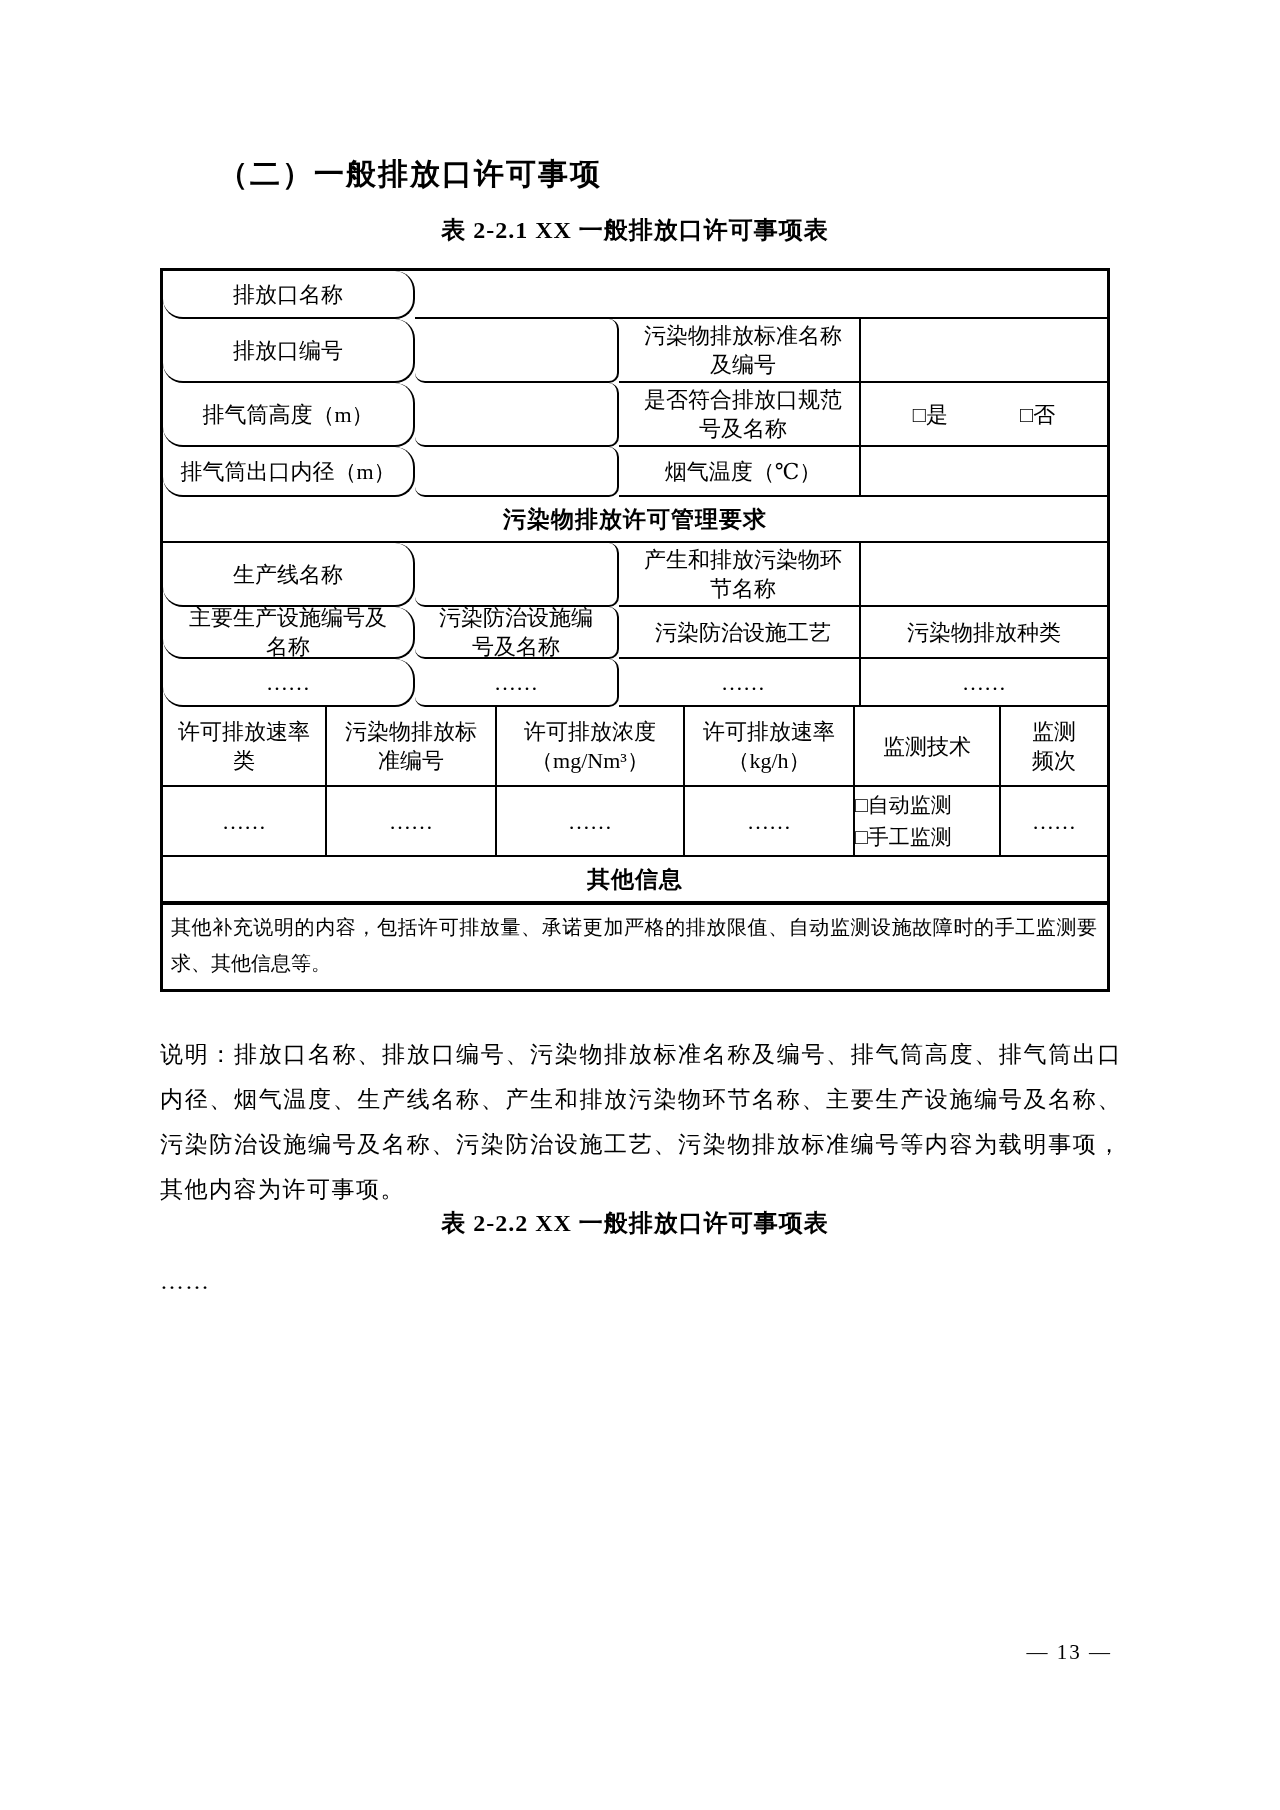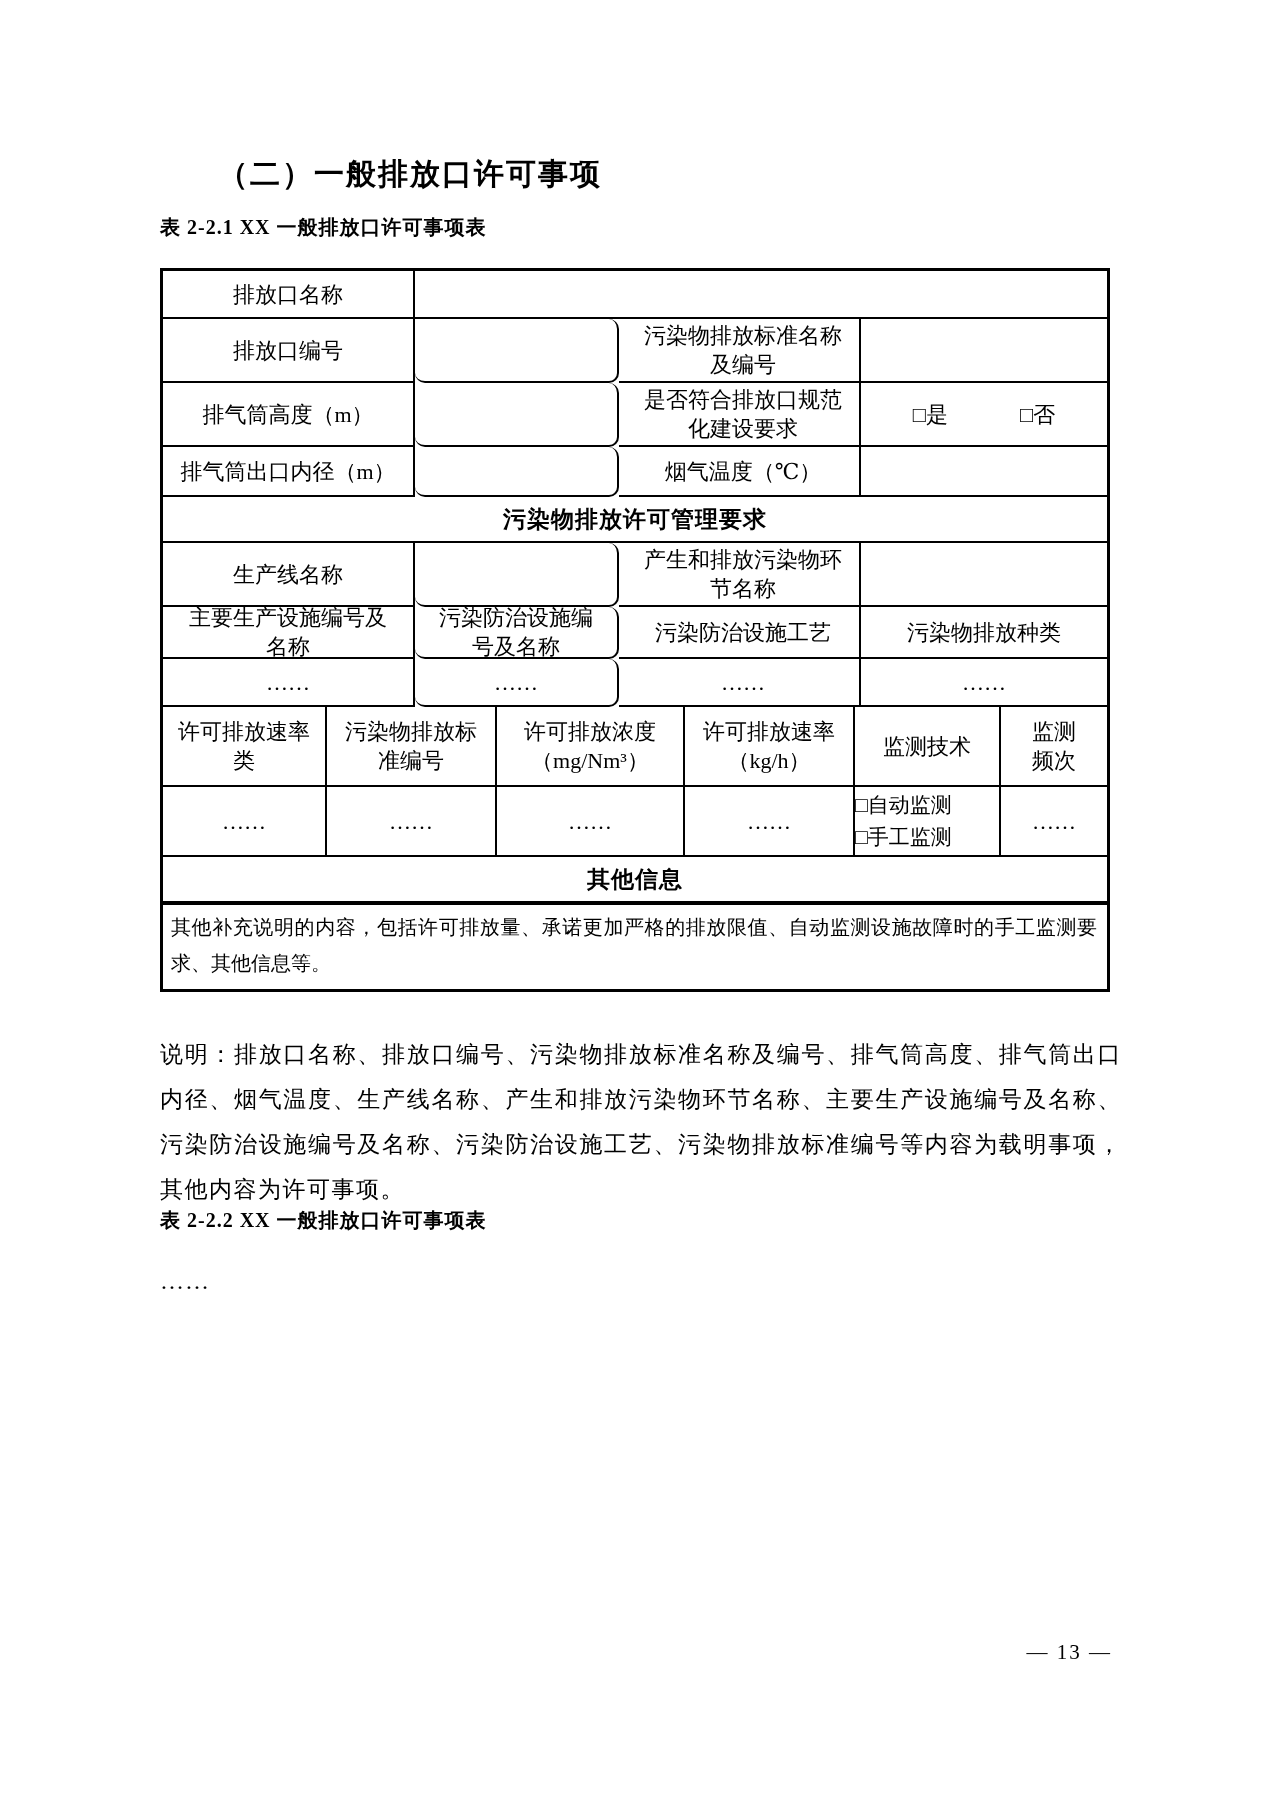--- a/index.html
+++ b/index.html
@@ -6,40 +6,40 @@
   body{
     width:1280px;height:1810px;position:relative;background:#ffffff;
     font-family:"Liberation Serif","DejaVu Serif",serif;color:#000;
   }
   .heading{
     position:absolute;left:218px;top:154px;
     font-size:30px;font-weight:bold;letter-spacing:2px;
     font-family:"Liberation Serif","DejaVu Serif",serif;
   }
   .caption{
-    position:absolute;left:160px;width:950px;text-align:left;
-    font-size:20px;font-weight:bold;letter-spacing:1px;
+    position:absolute;left:160px;width:950px;text-align:center;
+    font-size:24px;font-weight:bold;letter-spacing:1px;
   }
   .caption1{top:214px;}
   .caption2{top:1207px;}
   .t1{
     position:absolute;left:160px;top:268px;width:950px;
     border:3px solid #000;box-sizing:border-box;
     font-size:22px;
   }
   .trow{display:flex;width:100%;box-sizing:border-box;}
   .cell{
     box-sizing:border-box;border-right:2px solid #000;border-bottom:2px solid #000;
     display:flex;align-items:center;justify-content:center;text-align:center;
     white-space:pre-line;line-height:29px;padding:2px 4px;
   }
   .cell:last-child{border-right:none;}
   .trow:last-child .cell{border-bottom:none;}
   
-  .cA1{flex:0 0 252px;}
+  .cA1{flex:0 0 252px;border-radius:20px;}
   .cA2{flex:0 0 204px;border-radius:10px;}
   .cA3{flex:0 0 242px;padding-left:12px;}
   .cA4{flex:1 1 auto;}
   .cA234{flex:1 1 auto;}
   
   .cD1{flex:0 0 164px;}
   .cD2{flex:0 0 170px;}
   .cD3{flex:0 0 188px;}
   .cD4{flex:0 0 170px;}
   .cD5{flex:0 0 146px;}
@@ -95,21 +95,21 @@
     <div class="cell cA2"></div>
     <div class="cell cA3">污染物排放标准名称
 及编号</div>
     <div class="cell cA4"></div>
   </div>
 
   <div class="trow hA3">
     <div class="cell cA1">排气筒高度（m）</div>
     <div class="cell cA2"></div>
     <div class="cell cA3">是否符合排放口规范
-化建设要求</div>
+号及名称</div>
     <div class="cell cA4 checkbox-pair">
       <span>□是</span>
       <span>□否</span>
     </div>
   </div>
 
   <div class="trow hA4">
     <div class="cell cA1">排气筒出口内径（m）</div>
     <div class="cell cA2"></div>
     <div class="cell cA3">烟气温度（℃）</div>

